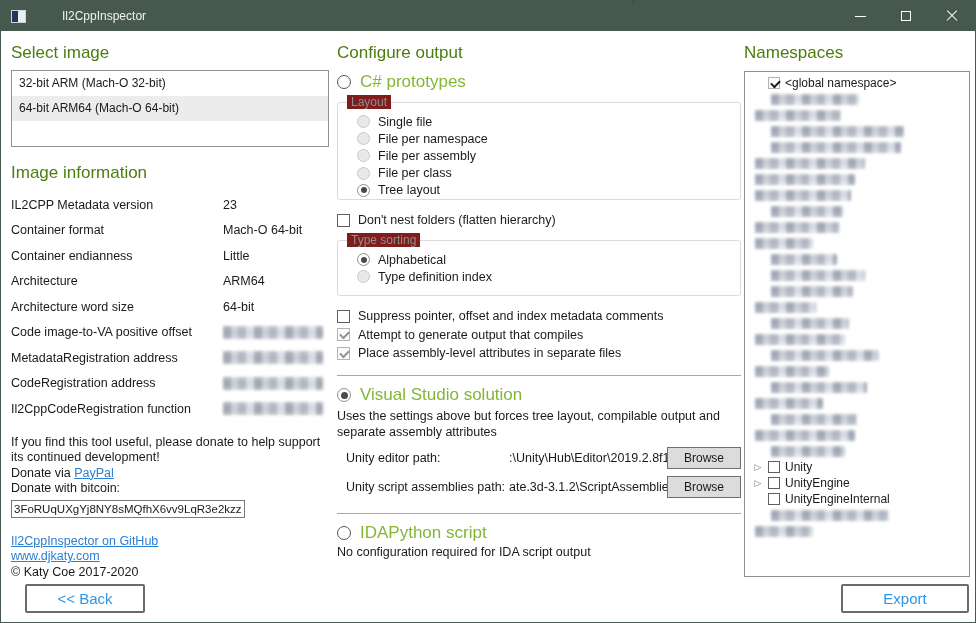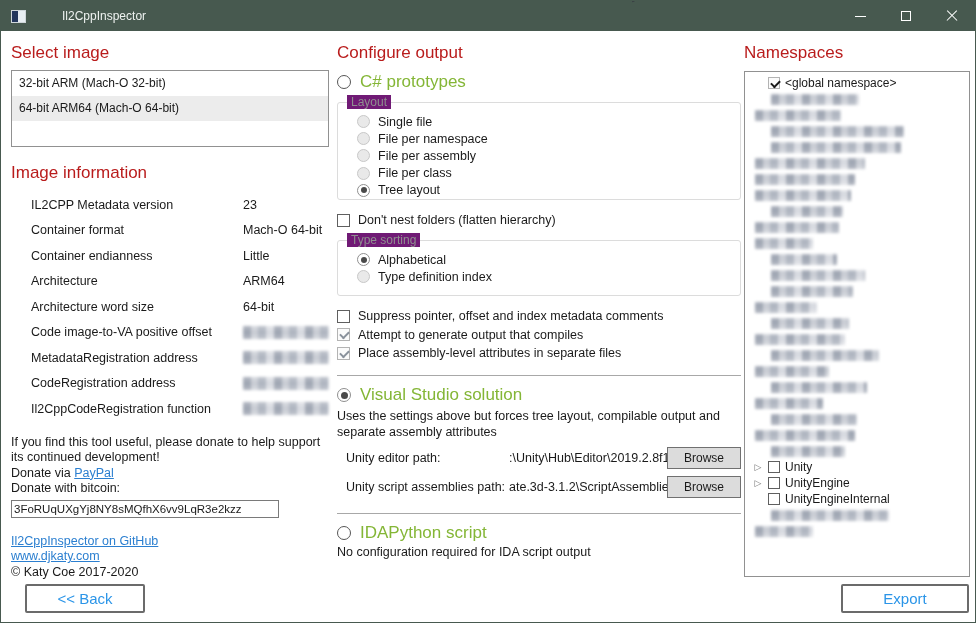--- a/index.html
+++ b/index.html
@@ -18,59 +18,59 @@
   .g-x { position:relative; width:12px; height:12px; }
   .g-x::before,.g-x::after { content:""; position:absolute; left:-1px; top:5px; width:14px; height:1.4px; background:#fff; }
   .g-x::before { transform:rotate(45deg); } .g-x::after { transform:rotate(-45deg); }
 
   .content { position:absolute; top:30px; left:0; right:0; bottom:0; }
   .col { position:absolute; top:0; }
   .col.left  { left:10px;  width:318px; height:100%; }
   .col.mid   { left:336px; width:404px; }
   .col.right { left:743px; width:226px; height:100%; }
 
-  h1.sect { font-size:17px; font-weight:400; color:#b91c1c; margin-top:12px; }
+  h1.sect { font-size:17px; font-weight:400; color:#4d7c0f; margin-top:12px; }
   .body-txt { font-size:12.5px; color:#1a1a1a; }
 
   
   .listbox { margin-top:7px; border:1px solid #919191; height:77px; background:#fff; overflow:hidden; }
   .lb-item { font-size:12px; color:#1a1a1a; padding:5px 7px 4px; height:25px; }
   .lb-item.selected { background:#ececec; }
 
-  .info-rows { margin-top:9px;margin-left:20px; }
+  .info-rows { margin-top:9px; }
   .info-row { display:flex; align-items:center; height:25.5px; font-size:12.5px; color:#1a1a1a; }
   .info-label { width:212px; flex:none; }
   .px { background:
         repeating-linear-gradient(90deg, rgba(118,128,146,.45) 0 8px, rgba(205,209,216,.55) 8px 15px, rgba(156,164,178,.5) 15px 23px, rgba(228,230,235,.6) 23px 31px),
         repeating-linear-gradient(0deg,#d9dbe0 0 4px,#c3c7cf 4px 9px);
         filter:blur(1.6px); border-radius:1px; }
   .info-redact { width:100px; height:13px; }
 
   .donate { margin-top:13px; line-height:15.5px; }
   a.link { color:#2b7fd0; text-decoration:underline; cursor:pointer; }
-  .btc-input { display:block; margin-top:3px; width:268px; height:18px; border:1px solid #7a7a7a; font-family:"Liberation Sans",sans-serif; font-size:11.5px; padding:0 2px; color:#1a1a1a; }
+  .btc-input { display:block; margin-top:3px; width:234px; height:18px; border:1px solid #7a7a7a; font-family:"Liberation Sans",sans-serif; font-size:11.5px; padding:0 2px; color:#1a1a1a; }
   .links { margin-top:16px; line-height:15.5px; }
   .copyright { font-size:12.5px; color:#1a1a1a; }
 
   .big-btn { position:absolute; bottom:9px; height:29px; background:#fff; border:2px solid #6b6b6b; border-radius:2px; color:#2b95e8; font-size:15px; font-family:"Liberation Sans",sans-serif; display:flex; align-items:center; justify-content:center; cursor:pointer; }
   #back-btn { left:24px; width:120px; }
   #export-btn { right:6px; width:128px; }
 
   
   .radio-heading { display:flex; align-items:center; gap:9px; margin-top:9px; }
   .radio-heading .hlabel { font-size:17px; color:#84b636; }
   .radio { width:13px; height:13px; border-radius:50%; flex:none; position:relative; }
   .radio.en  { background:#fff; border:1px solid #565656; }
   .radio.dis { background:#e9e9e9; border:1px solid #c8c8c8; }
   .radio.sel { background:#fff; border:1px solid #8f8f8f; }
   .radio.sel::after { content:""; position:absolute; inset:2.5px; border-radius:50%; background:#4a4a4a; }
   .radio.big { width:14px; height:14px; }
 
   .groupbox { position:relative; border:1px solid #dcdcdc; border-radius:3px; margin-top:10px; padding:10px 10px 8px 10px; }
-  .gb-label { position:absolute; top:-8px; left:9px; background:#701a75; padding:0 4px; font-size:12px; color:#8f8f8f; }
+  .gb-label { position:absolute; top:-8px; left:9px; background:#7f1d1d; padding:0 4px; font-size:12px; color:#8f8f8f; }
   .opt { display:flex; align-items:center; gap:8px; font-size:12.5px; color:#1a1a1a; padding:1.6px 0; margin-left:9px;text-align:center; }
 
   .cbrow { display:flex; align-items:center; gap:8px; font-size:12.5px; color:#1a1a1a; }
   .cb { width:13px; height:13px; flex:none; border:1px solid #5f5f5f; background:#fff; position:relative; }
   .cb.checked { border-color:#b3b3b3; background:#fbfbfb; }
   .cb.checked::after { content:""; position:absolute; left:2px; top:2.2px; width:7px; height:4px; border-left:2px solid #8a929c; border-bottom:2px solid #8a929c; transform:rotate(-45deg); }
   .cb.checked.dark::after { border-color:#1a1a1a; }
 
   .sep { height:1px; background:#a8a8a8; margin-top:15px; }
   .vs-desc { margin-top:3px; line-height:16px; width:392px; }

